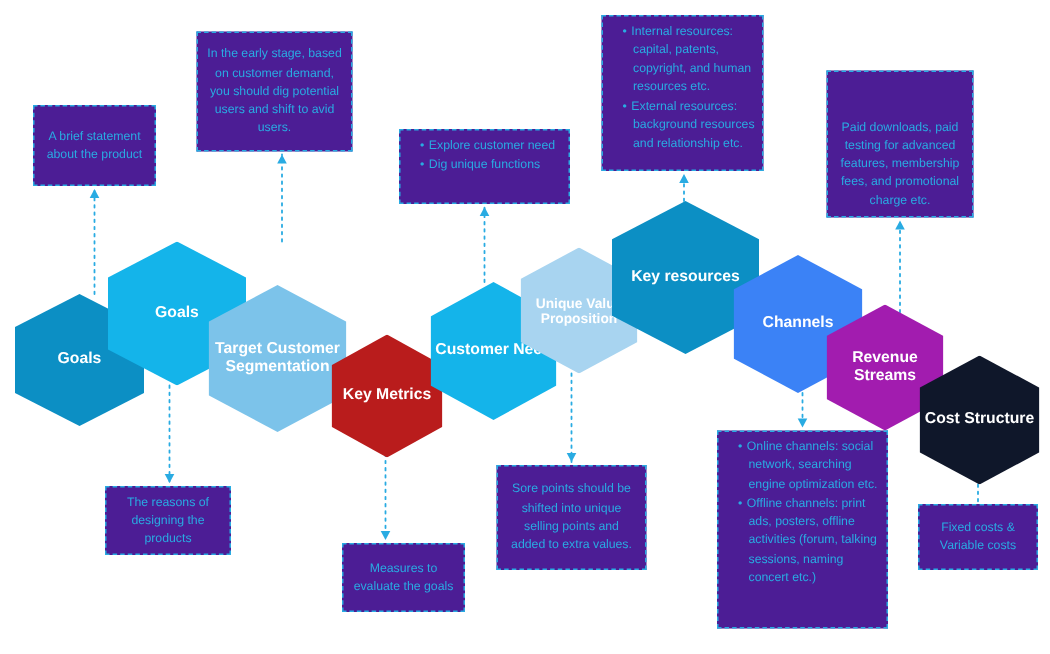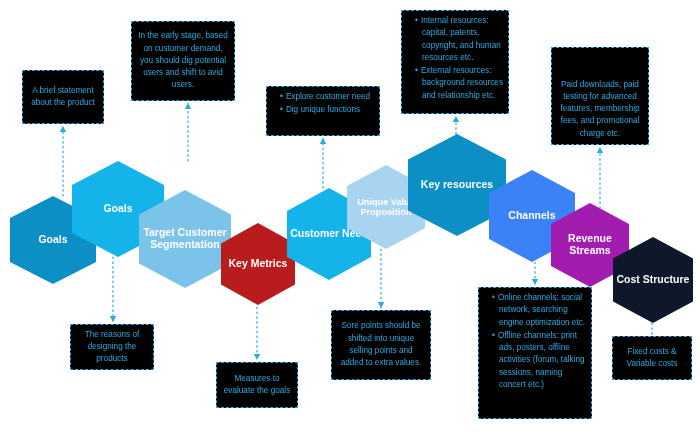--- a/index.html
+++ b/index.html
@@ -38,21 +38,21 @@
     clip-path: polygon(50% 0%, 100% 25%, 100% 75%, 50% 100%, 0% 75%, 0% 25%);
     box-sizing: border-box;
     padding: 0 3px;
   }
   .hex span { display: block; width: 100%; }
   .note {
     position: absolute;
     box-sizing: border-box;
     border: 1px dashed #29abe2;
     color: #29abe2;
-    background: #000000;
+    background: #4c1d95;
     font-size: 8.2px;
     line-height: 1.5;
     padding: 4px 5px;
     text-align: center;
     display: flex;
     align-items: center;
     justify-content: center;
   }
   .note.bullets {
     text-align: left;
@@ -172,21 +172,21 @@
           <li>Internal resources: capital, patents, copyright, and human resources etc.</li>
           <li>External resources: background resources and relationship etc.</li>
         </ul>
       </div>
       <div class="note" style="left: 551px; top: 47px; width: 98px; height: 98px; border-color: rgb(41, 171, 226); color: rgb(41, 171, 226); align-items: flex-end;">
         <p>Paid downloads, paid testing for advanced features, membership fees, and promotional charge etc.</p>
       </div>
       <div class="note" style="left: 70px; top: 324px; width: 84px; height: 46px; border-color: rgb(41, 171, 226); color: rgb(41, 171, 226);">
         <p>The reasons of designing the products</p>
       </div>
-      <div class="note" style="left: 216px; top: 362px; width: 82px; height: 46px; border-color: rgb(41, 171, 226); color: rgb(41, 171, 226);">
+      <div class="note" style="left: 228px; top: 362px; width: 82px; height: 46px; border-color: rgb(41, 171, 226); color: rgb(41, 171, 226);">
         <p>Measures to evaluate the goals</p>
       </div>
       <div class="note" style="left: 331px; top: 310px; width: 100px; height: 70px; border-color: rgb(41, 171, 226); color: rgb(41, 171, 226);">
         <p>Sore points should be shifted into unique selling points and added to extra values.</p>
       </div>
       <div class="note bullets" style="left: 478px; top: 287px; width: 114px; height: 132px; border-color: rgb(41, 171, 226); color: rgb(41, 171, 226);">
         <ul>
           <li>Online channels: social network, searching engine optimization etc.</li>
           <li>Offline channels: print ads, posters, offline activities (forum, talking sessions, naming concert etc.)</li>
         </ul>

